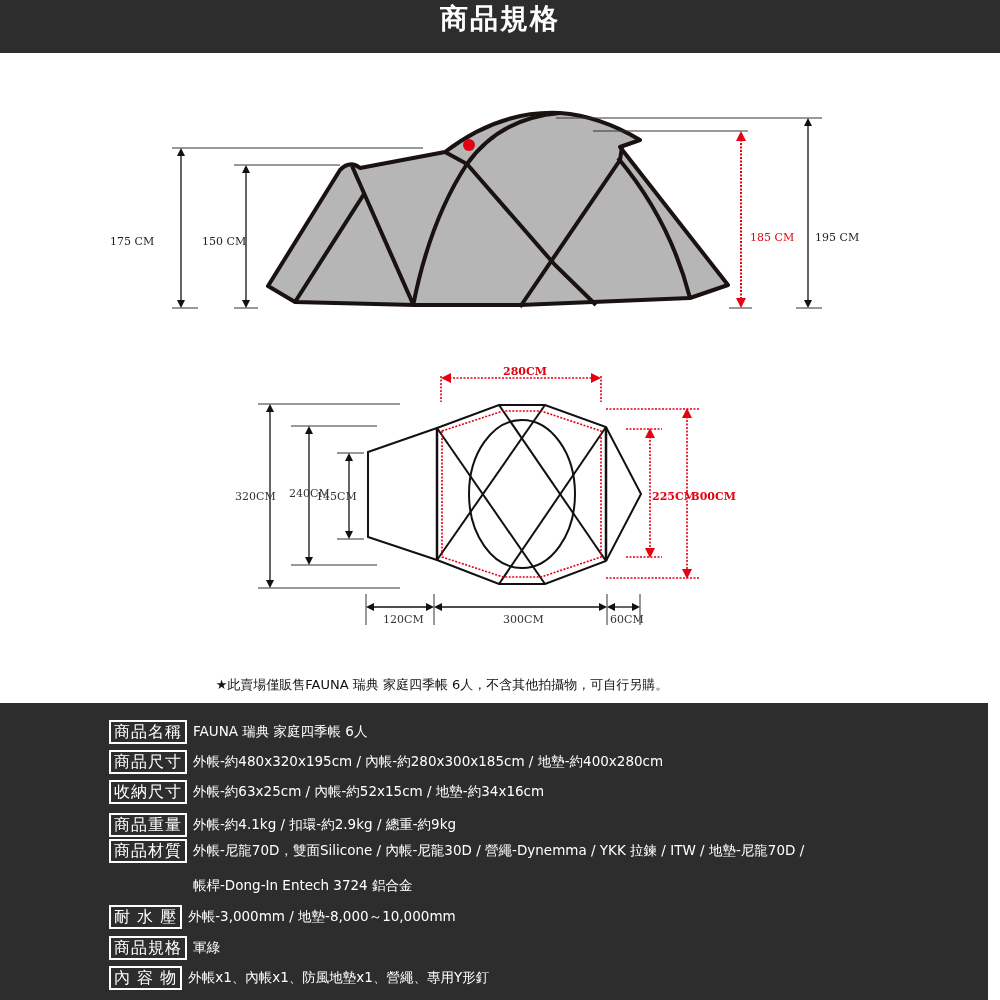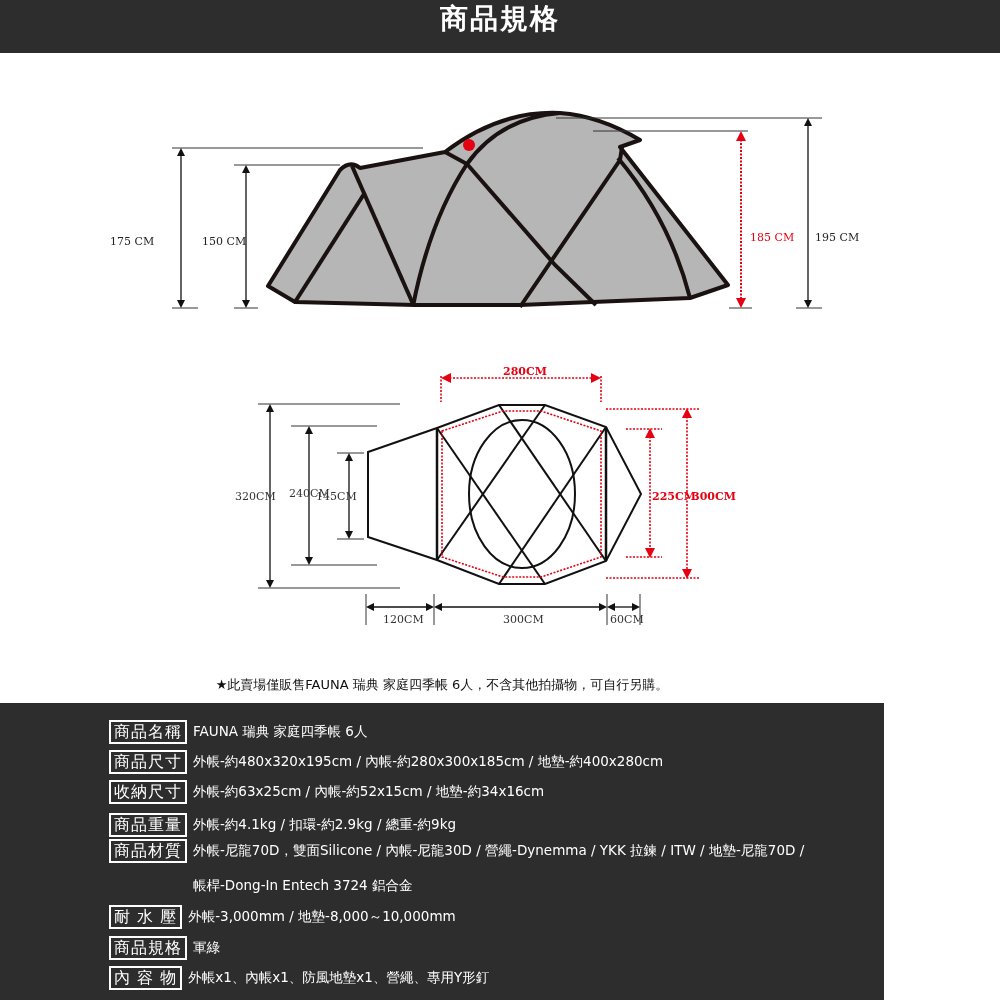--- a/index.html
+++ b/index.html
@@ -6,21 +6,21 @@
   body { width:1000px; height:1000px; background:#ffffff; position:relative; overflow:hidden;
          font-family:"DejaVu Sans", sans-serif; }
   .header { position:absolute; left:0; top:0; width:1000px; height:53px; background:#2d2d2d;
             display:flex; align-items:flex-start; justify-content:center; }
   .header-title { color:#ffffff; font-size:28px; font-weight:bold; letter-spacing:2px; }
   .diagram { position:absolute; left:0; top:53px; width:1000px; height:489px; }
   .diagram svg { position:absolute; left:0; top:0; }
   .dim-label { font-family:"DejaVu Serif", serif; font-size:11px; }
   .note { position:absolute; left:0; top:676px; width:884px; text-align:center;
           font-size:13px; color:#111; }
-  .specs { position:absolute; left:0; top:703px; width:884px; height:297px; background:#2d2d2d; }
+  .specs { position:absolute; left:0; top:703px; width:988px; height:297px; background:#2d2d2d; }
   .spec-row { position:absolute; left:109px; display:flex; align-items:center; color:#fff; }
   .spec-key { border:2px solid #fff; padding:0 3px; font-size:16px; line-height:20px; height:20px;
               color:#fff; white-space:nowrap; letter-spacing:1px; }
   .spec-val { margin-left:6px; font-size:13.5px; color:#fff; white-space:nowrap; }
   .spec-cont { position:absolute; left:193px; color:#fff; font-size:13.5px; white-space:nowrap; }
 </style>
 </head>
 <body>
 
 <div class="header">

